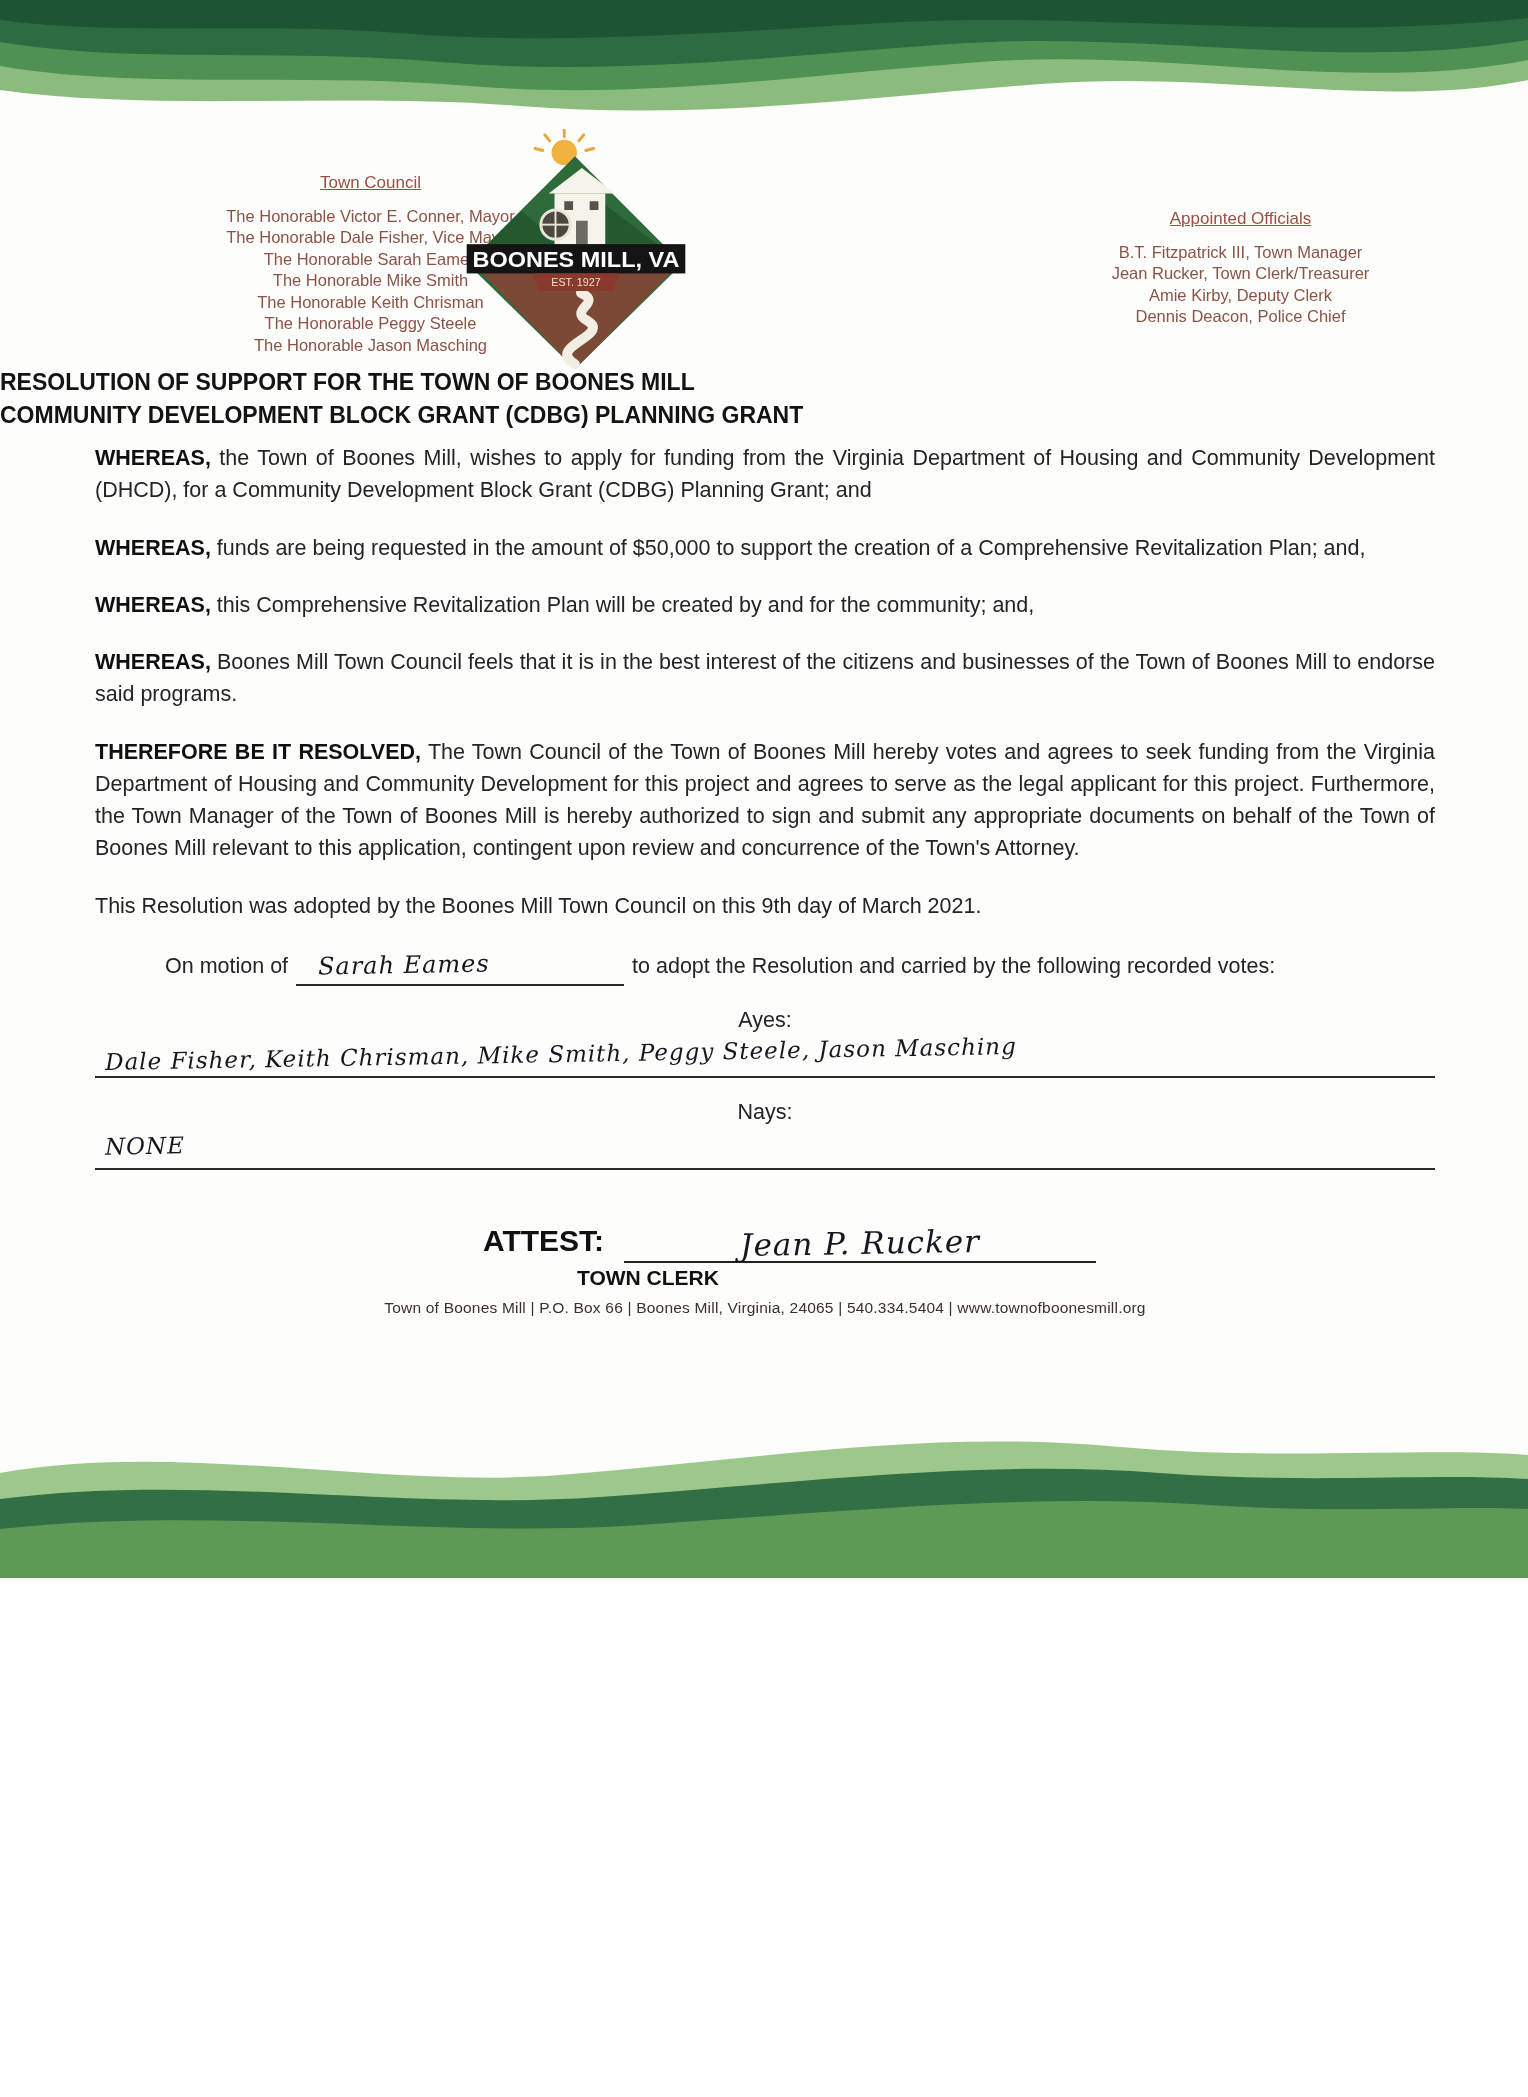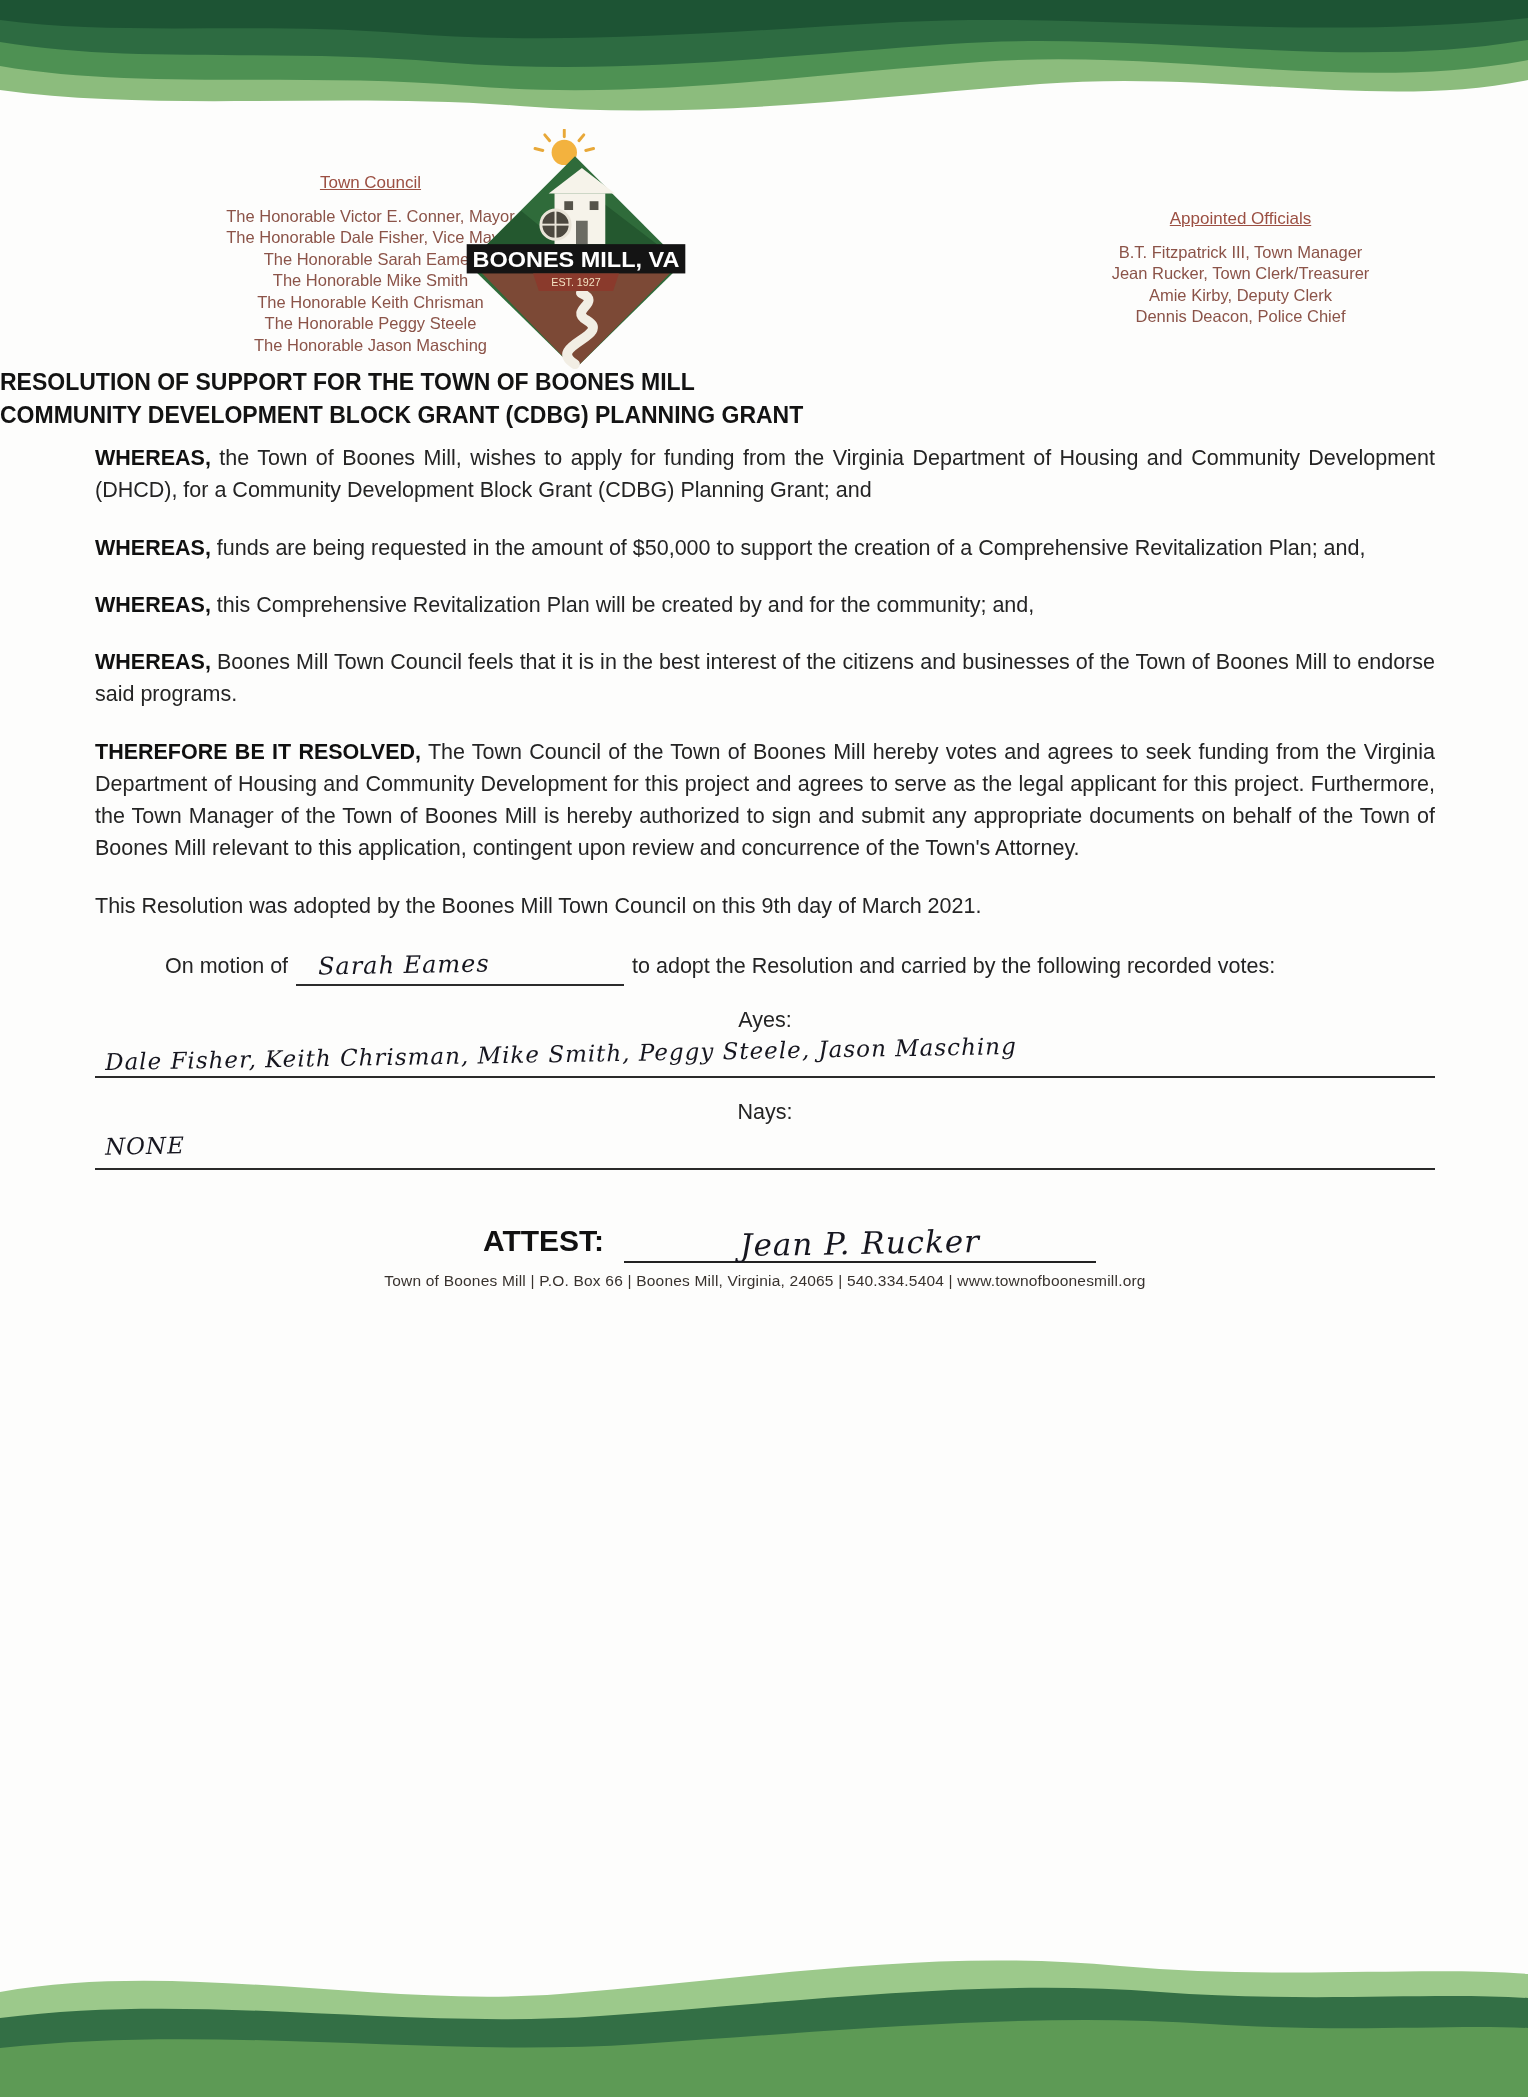--- a/index.html
+++ b/index.html
@@ -1,18 +1,18 @@
 <!DOCTYPE html>
 <html><head>
 <meta charset="utf-8">
 <style>
   * { margin:0; padding:0; box-sizing:border-box; }
   html,body { background:#ffffff; }
   body { width:1528px; font-family:"Liberation Sans", sans-serif; }
-  .page { position:relative; width:1528px; height:2097px; background:#fdfdfc; overflow:hidden; }
+  .page { position:relative; width:1528px; height:1578px; background:#fdfdfc; overflow:hidden; }
 
   
   .wave-top { position:absolute; top:0; left:0; width:100%; height:132px; }
   .wave-bottom { position:absolute; bottom:0; left:0; width:100%; height:177px; }
   .wave-top svg, .wave-bottom svg { width:100%; height:100%; display:block; }
 
   
   .letterhead { position:absolute; top:135px; left:0; width:100%; height:240px; }
   .council { position:absolute; left:148px; top:38px; width:445px; text-align:center; }
   .officials { position:absolute; left:1018px; top:74px; width:445px; text-align:center; }
@@ -159,20 +159,21 @@
     <div class="vote-line nays">
       <span class="hw nays-hw hw-tilt">NONE</span>
     </div>
 
     <div class="attest-row">
       <span class="attest-label">ATTEST:</span>
       <span class="sig-line">
         <span class="hw sig-hw hw-tilt">Jean P. Rucker</span>
       </span>
     </div>
+    <div class="clerk-title">TOWN CLERK</div>
 
     <div class="footer-line">Town of Boones Mill | P.O. Box 66 | Boones Mill, Virginia, 24065 | 540.334.5404 | www.townofboonesmill.org</div>
   </div>
 
   <div class="wave-bottom">
     <svg viewBox="0 0 1528 177" preserveAspectRatio="none">
       <path d="M0,177 V72 C180,40 380,88 560,74 C760,58 930,28 1120,46 C1280,60 1420,46 1528,54 V177 Z" fill="#9cc98b"></path>
       <path d="M0,177 V98 C200,72 400,110 600,96 C800,82 980,58 1160,72 C1310,83 1430,72 1528,78 V177 Z" fill="#336f45"></path>
       <path d="M0,177 V128 C220,104 430,138 640,124 C850,110 1030,92 1210,104 C1350,113 1450,104 1528,108 V177 Z" fill="#5d9a55"></path>
     </svg>

